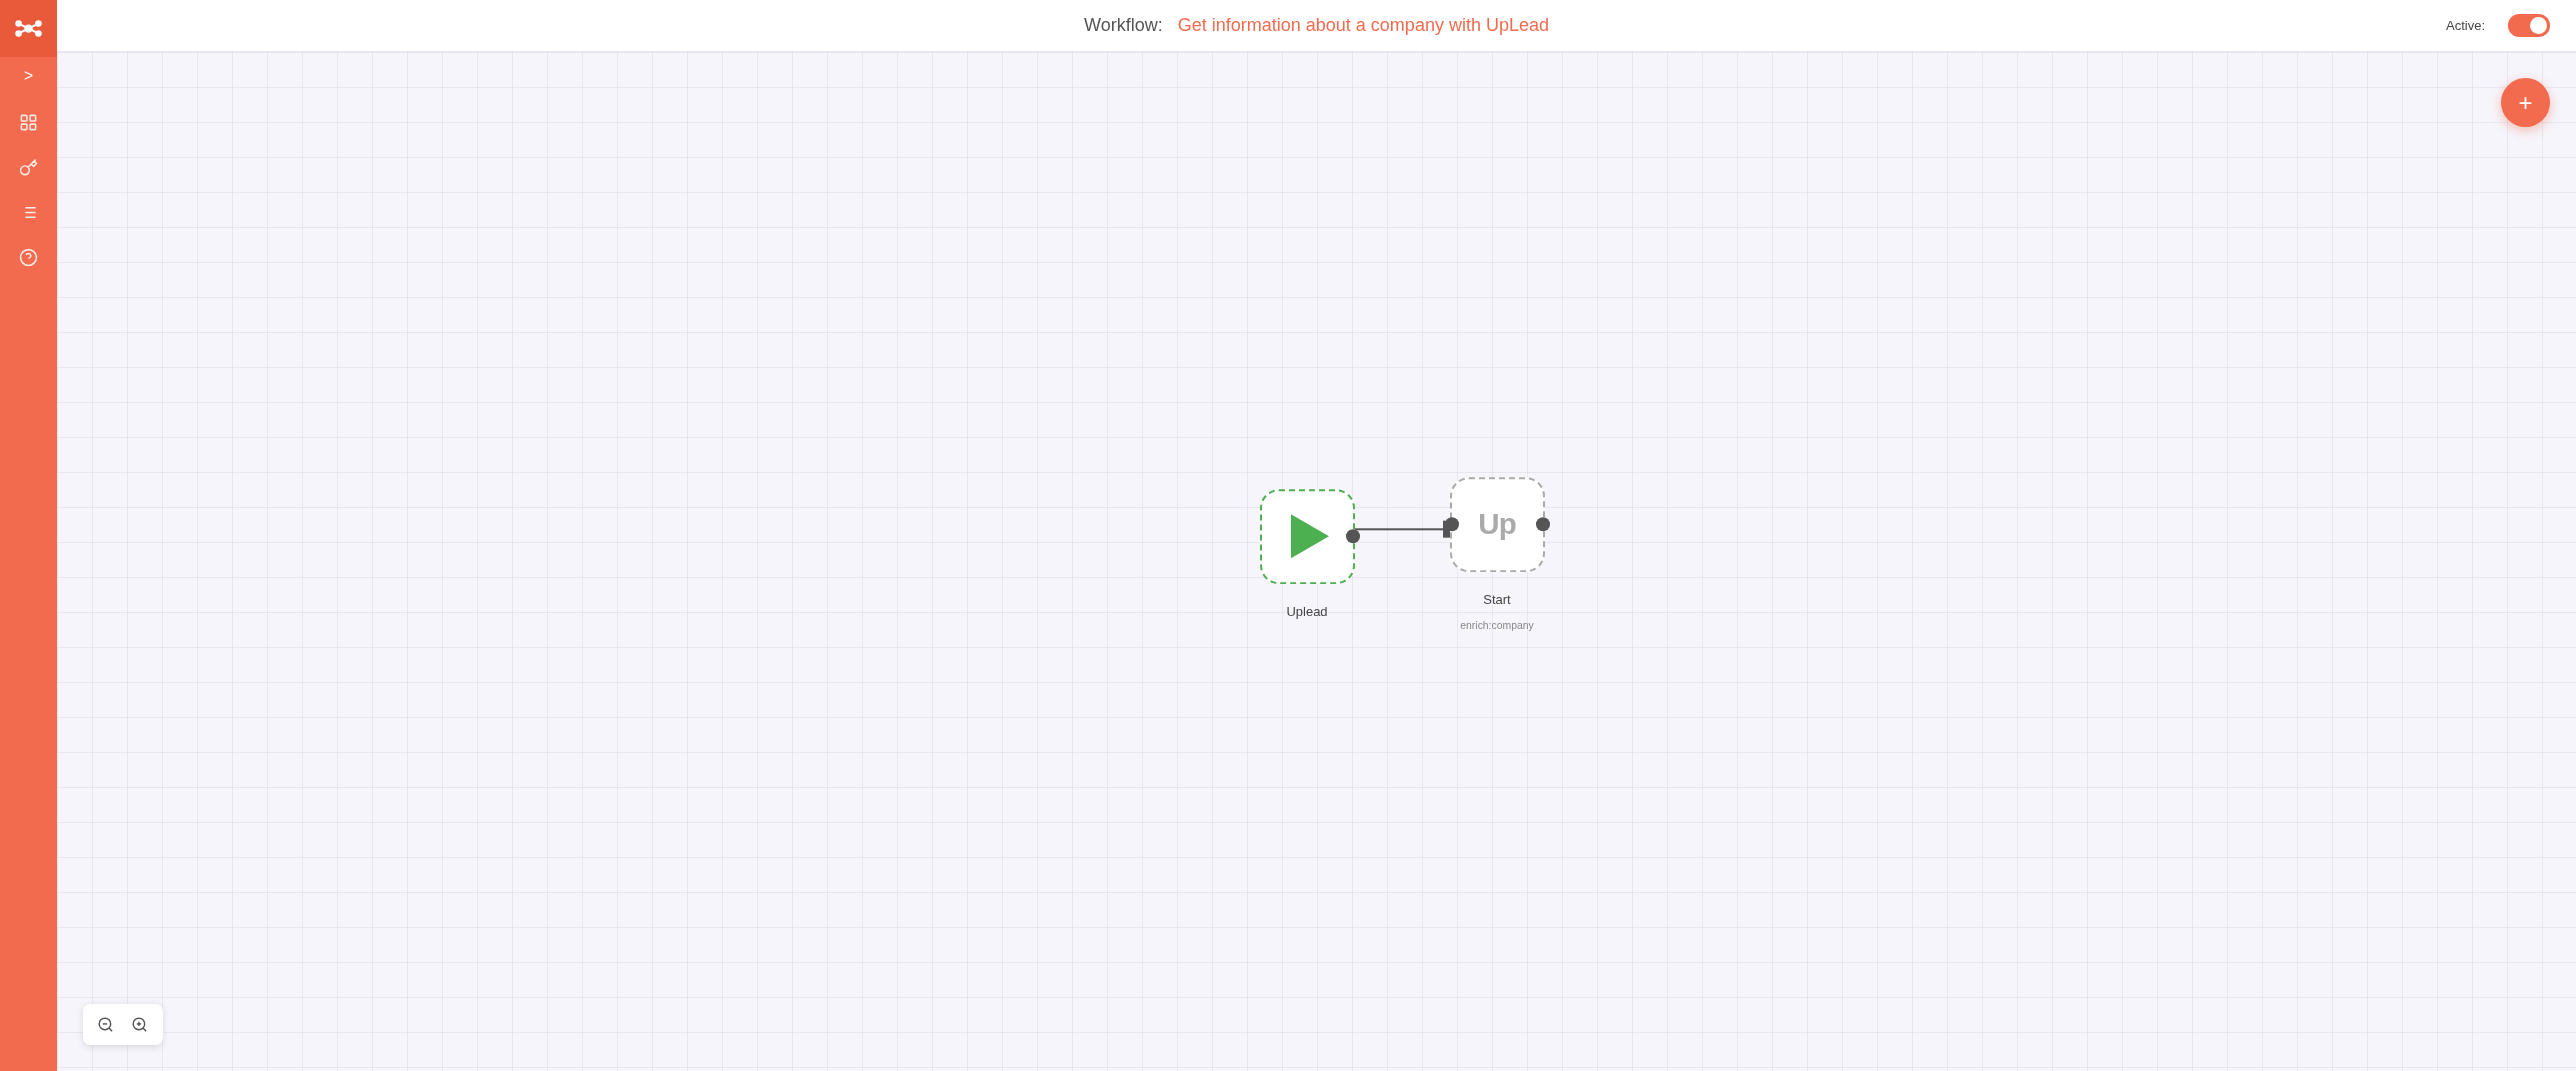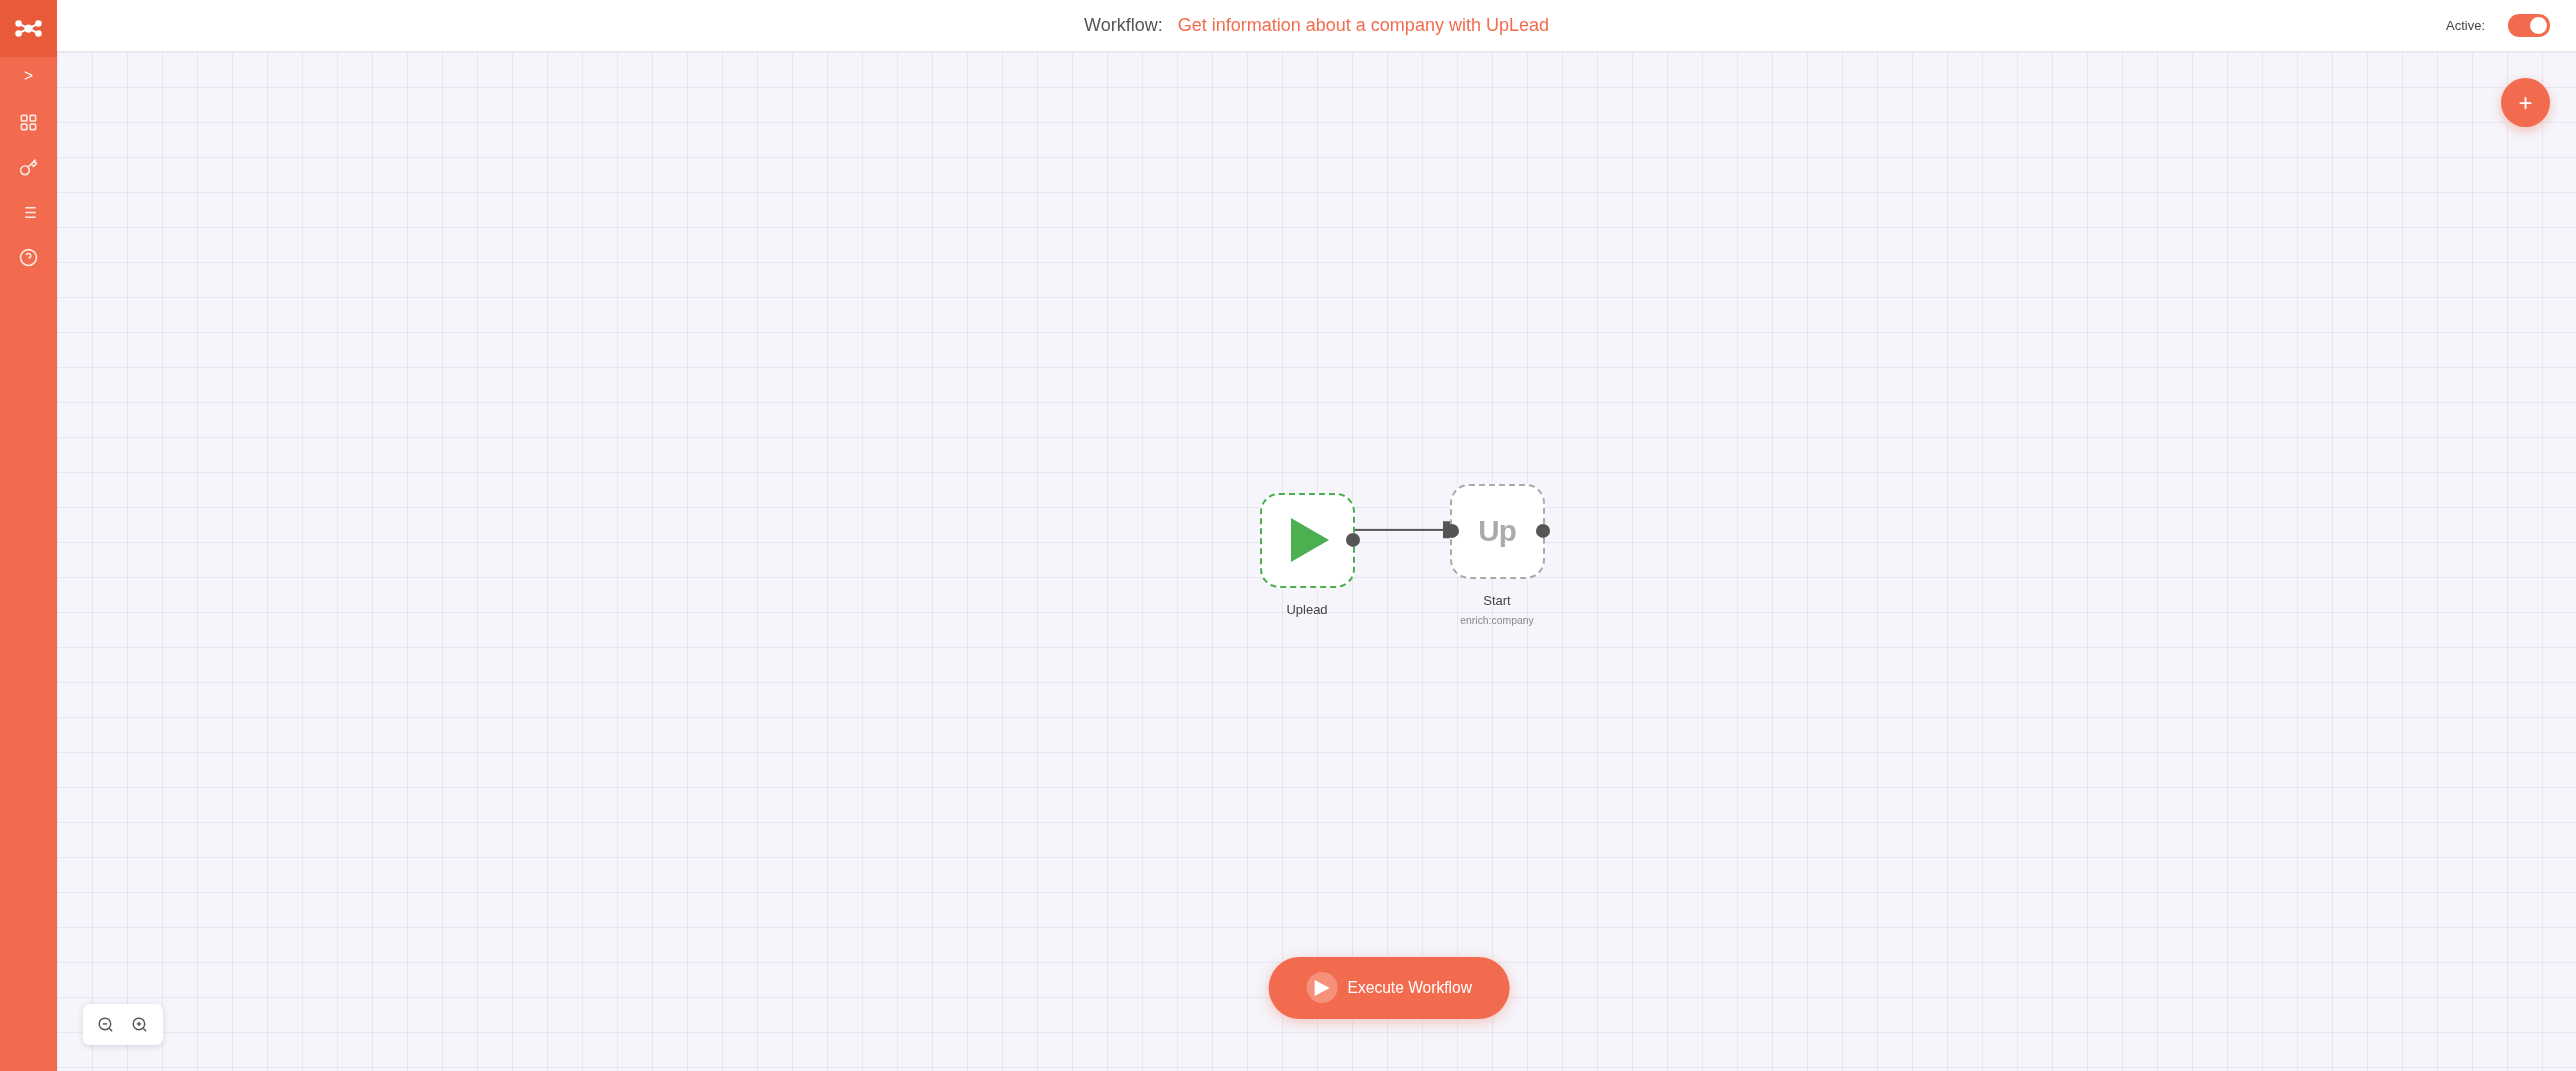--- a/index.html
+++ b/index.html
@@ -152,21 +152,21 @@
       transform: translate(-20%, -55%);
       display: flex;
       align-items: center;
       gap: 0;
     }
 
     .node-wrapper {
       display: flex;
       flex-direction: column;
       align-items: center;
-      gap: 14px;
+      gap: 20px;
     }
 
     .node-label {
       font-size: 13px;
       color: #444;
       text-align: center;
     }
     .node-sublabel {
       font-size: 10.4px;
       color: #888;
@@ -391,26 +391,20 @@
         <div class="node-port port-left"></div>
         <span class="uplead-logo">Up</span>
         <div class="node-port port-right"></div>
       </div>
       <div class="node-label">Start</div>
       <div class="node-sublabel">enrich:company</div>
     </div>
 
   </div>
 
-  <button class="execute-btn">
-    <div class="execute-btn-circle">
-      <div class="btn-play"></div>
-    </div>
-    <span>Execute Workflow</span>
-  </button>
 
   <div class="zoom-controls">
     <button class="zoom-btn">
       <svg viewBox="0 0 24 24" fill="none" stroke="currentColor" stroke-width="2">
         <circle cx="11" cy="11" r="8"></circle>
         <line x1="21" y1="21" x2="16.65" y2="16.65"></line>
         <line x1="8" y1="11" x2="14" y2="11"></line>
       </svg>
     </button>
     <button class="zoom-btn">

